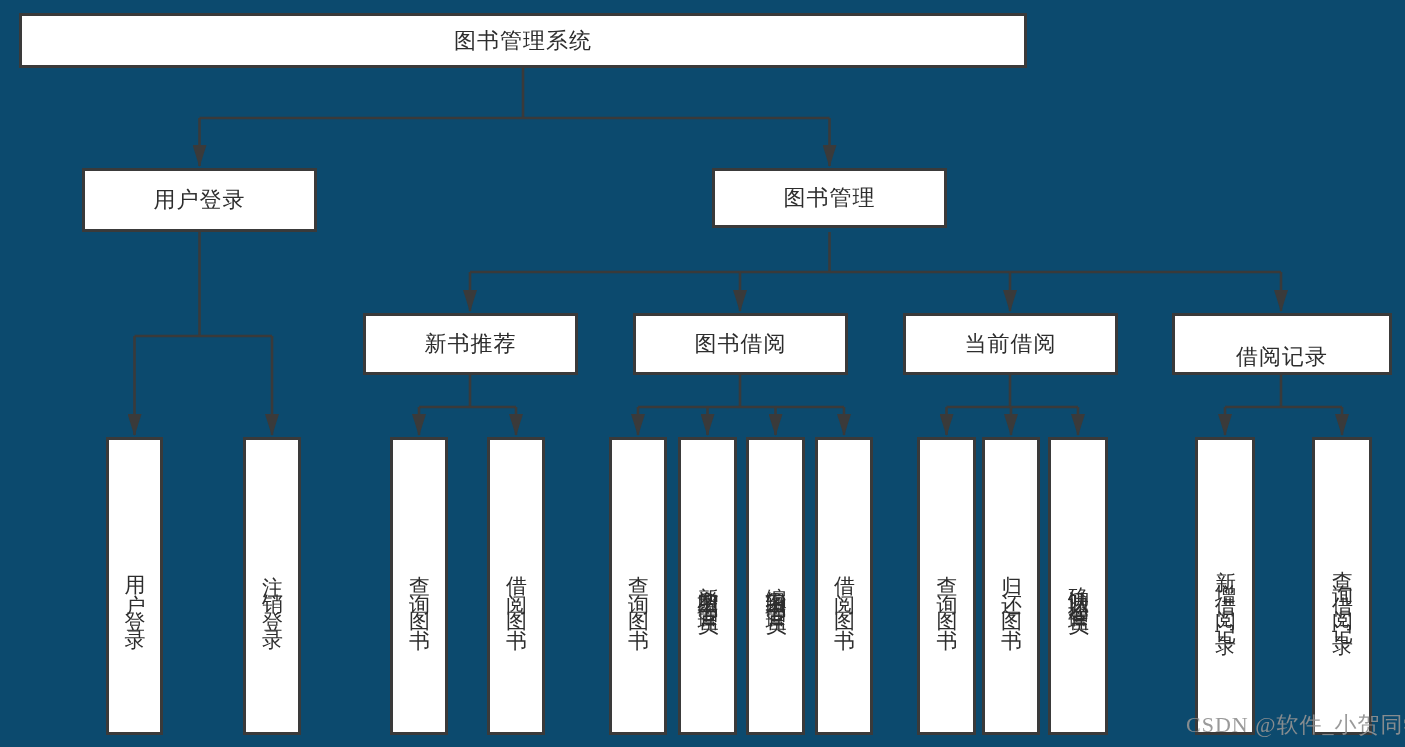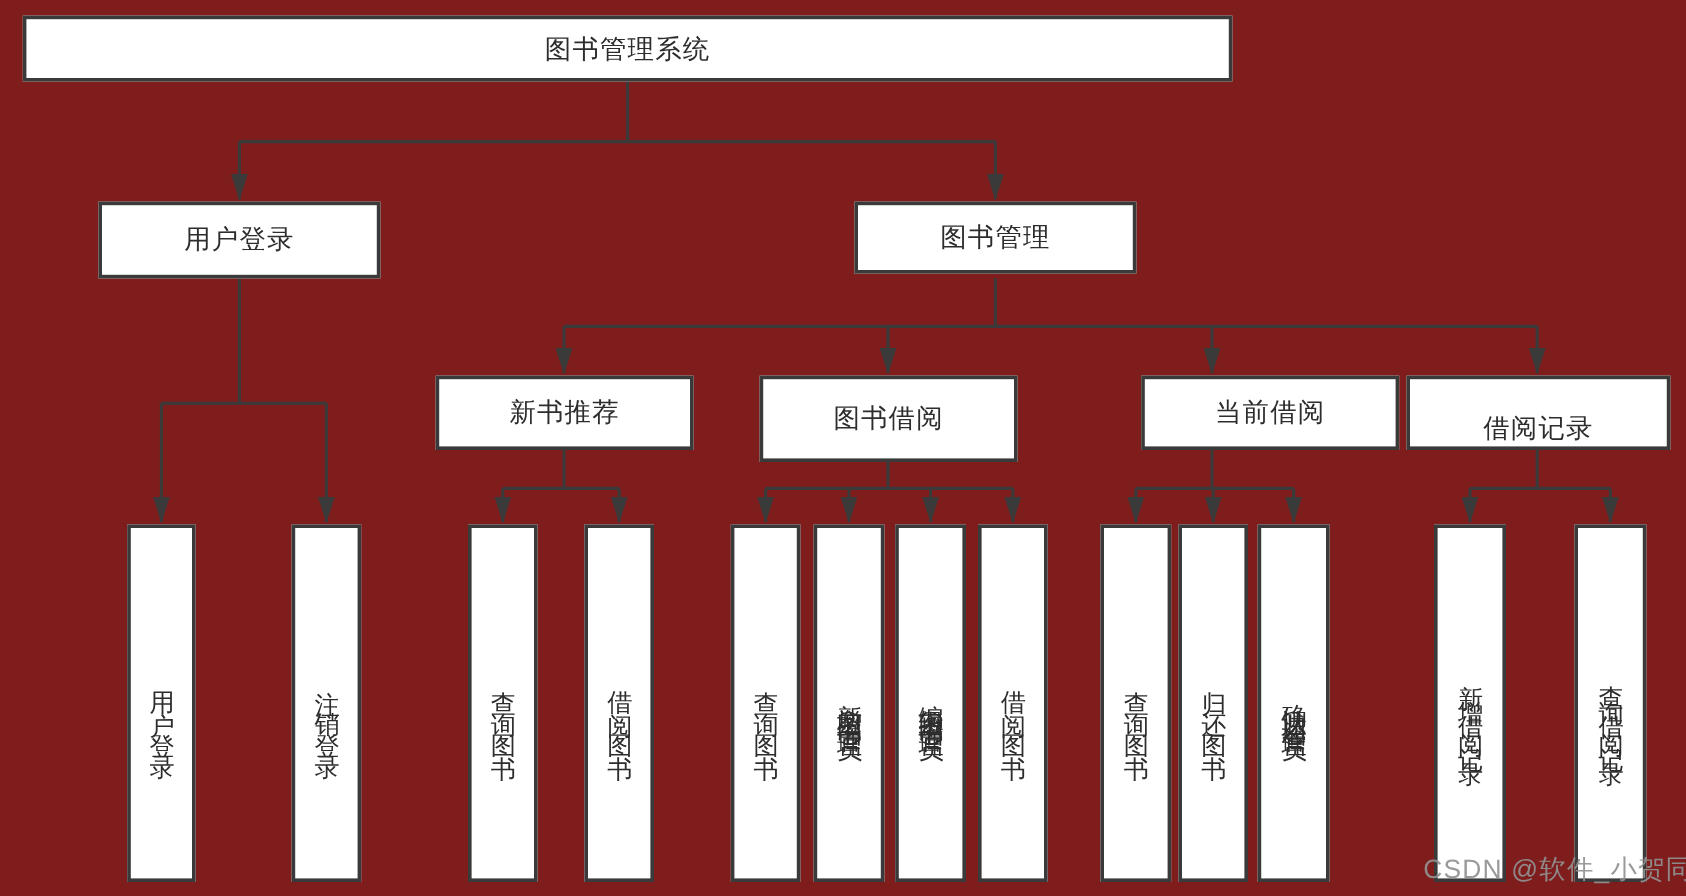--- a/index.html
+++ b/index.html
@@ -1,21 +1,21 @@
 <!DOCTYPE html>
 <html><head>
 <meta charset="utf-8">
 <style>
   html, body { margin: 0; padding: 0; background: #ffffff; }
   .canvas {
     position: relative;
     width: 1405px;
     height: 747px;
-    background: #7f1d1d;
-    font-family: Liberation Sans, sans-serif;
+    background: #0c4a6e;
+    font-family: Liberation Serif, serif;
     overflow: hidden;
   }
   .wires {
     position: absolute;
     left: 0; top: 0;
     width: 1405px; height: 747px;
     z-index: 0;
   }
   .box {
     position: absolute;
@@ -111,24 +111,24 @@
   <div class="box hbox" style="left:82px; top:168px; width:235px; height:64px;">
     <span>用户登录</span>
   </div>
   <div class="box hbox" style="left:712px; top:168px; width:235px; height:60px;">
     <span>图书管理</span>
   </div>
 
   <div class="box hbox" style="left:363px; top:313px; width:215px; height:62px;">
     <span>新书推荐</span>
   </div>
-  <div class="box hbox" style="left:633px; top:313px; width:215px; height:72px;">
+  <div class="box hbox" style="left:633px; top:313px; width:215px; height:62px;">
     <span>图书借阅</span>
   </div>
-  <div class="box hbox" style="left:903px; top:313px; width:215px; height:62px;margin-left:48px;">
+  <div class="box hbox" style="left:903px; top:313px; width:215px; height:62px;">
     <span>当前借阅</span>
   </div>
   <div class="box hbox" style="left:1172px; top:313px; width:220px; height:62px;align-items:flex-end;">
     <span>借阅记录</span>
   </div>
 
   <div class="box vbox gap-lg" style="left:106px; top:437px; width:57px; height:298px;">
     <span class="vtext">用户登录</span>
   </div>
   <div class="box vbox gap-lg" style="left:243px; top:437px; width:58px; height:298px;">

